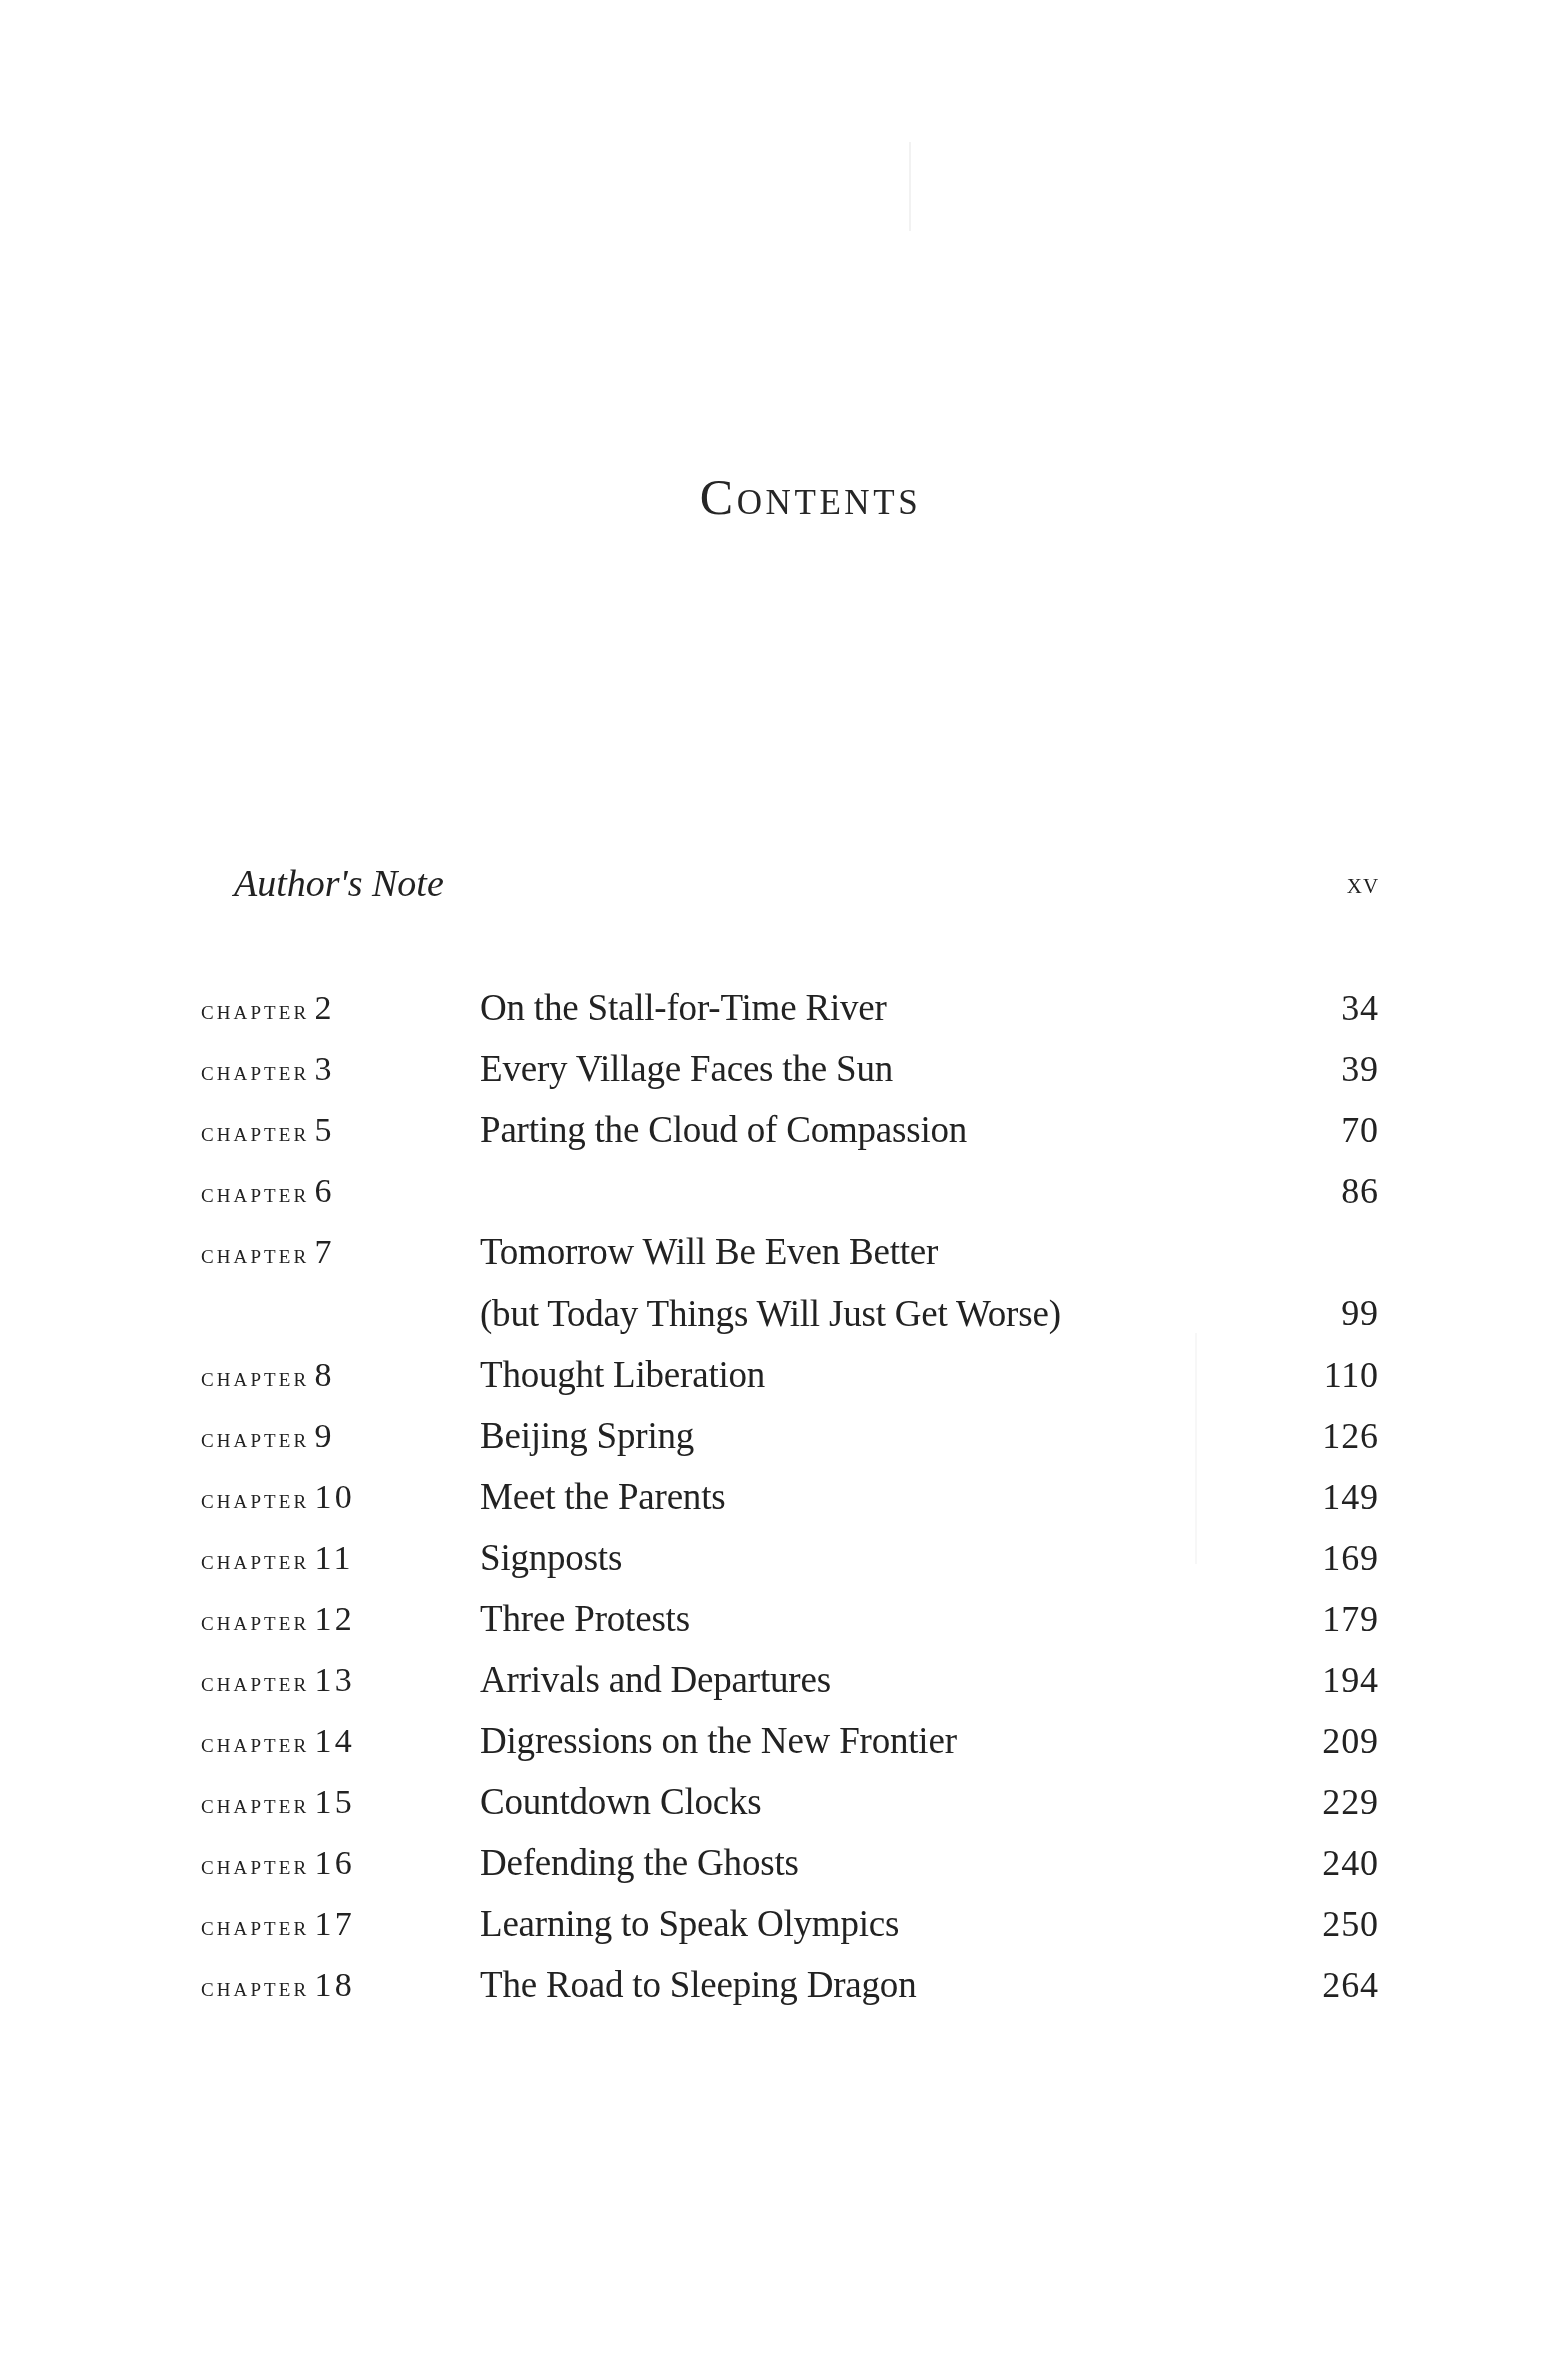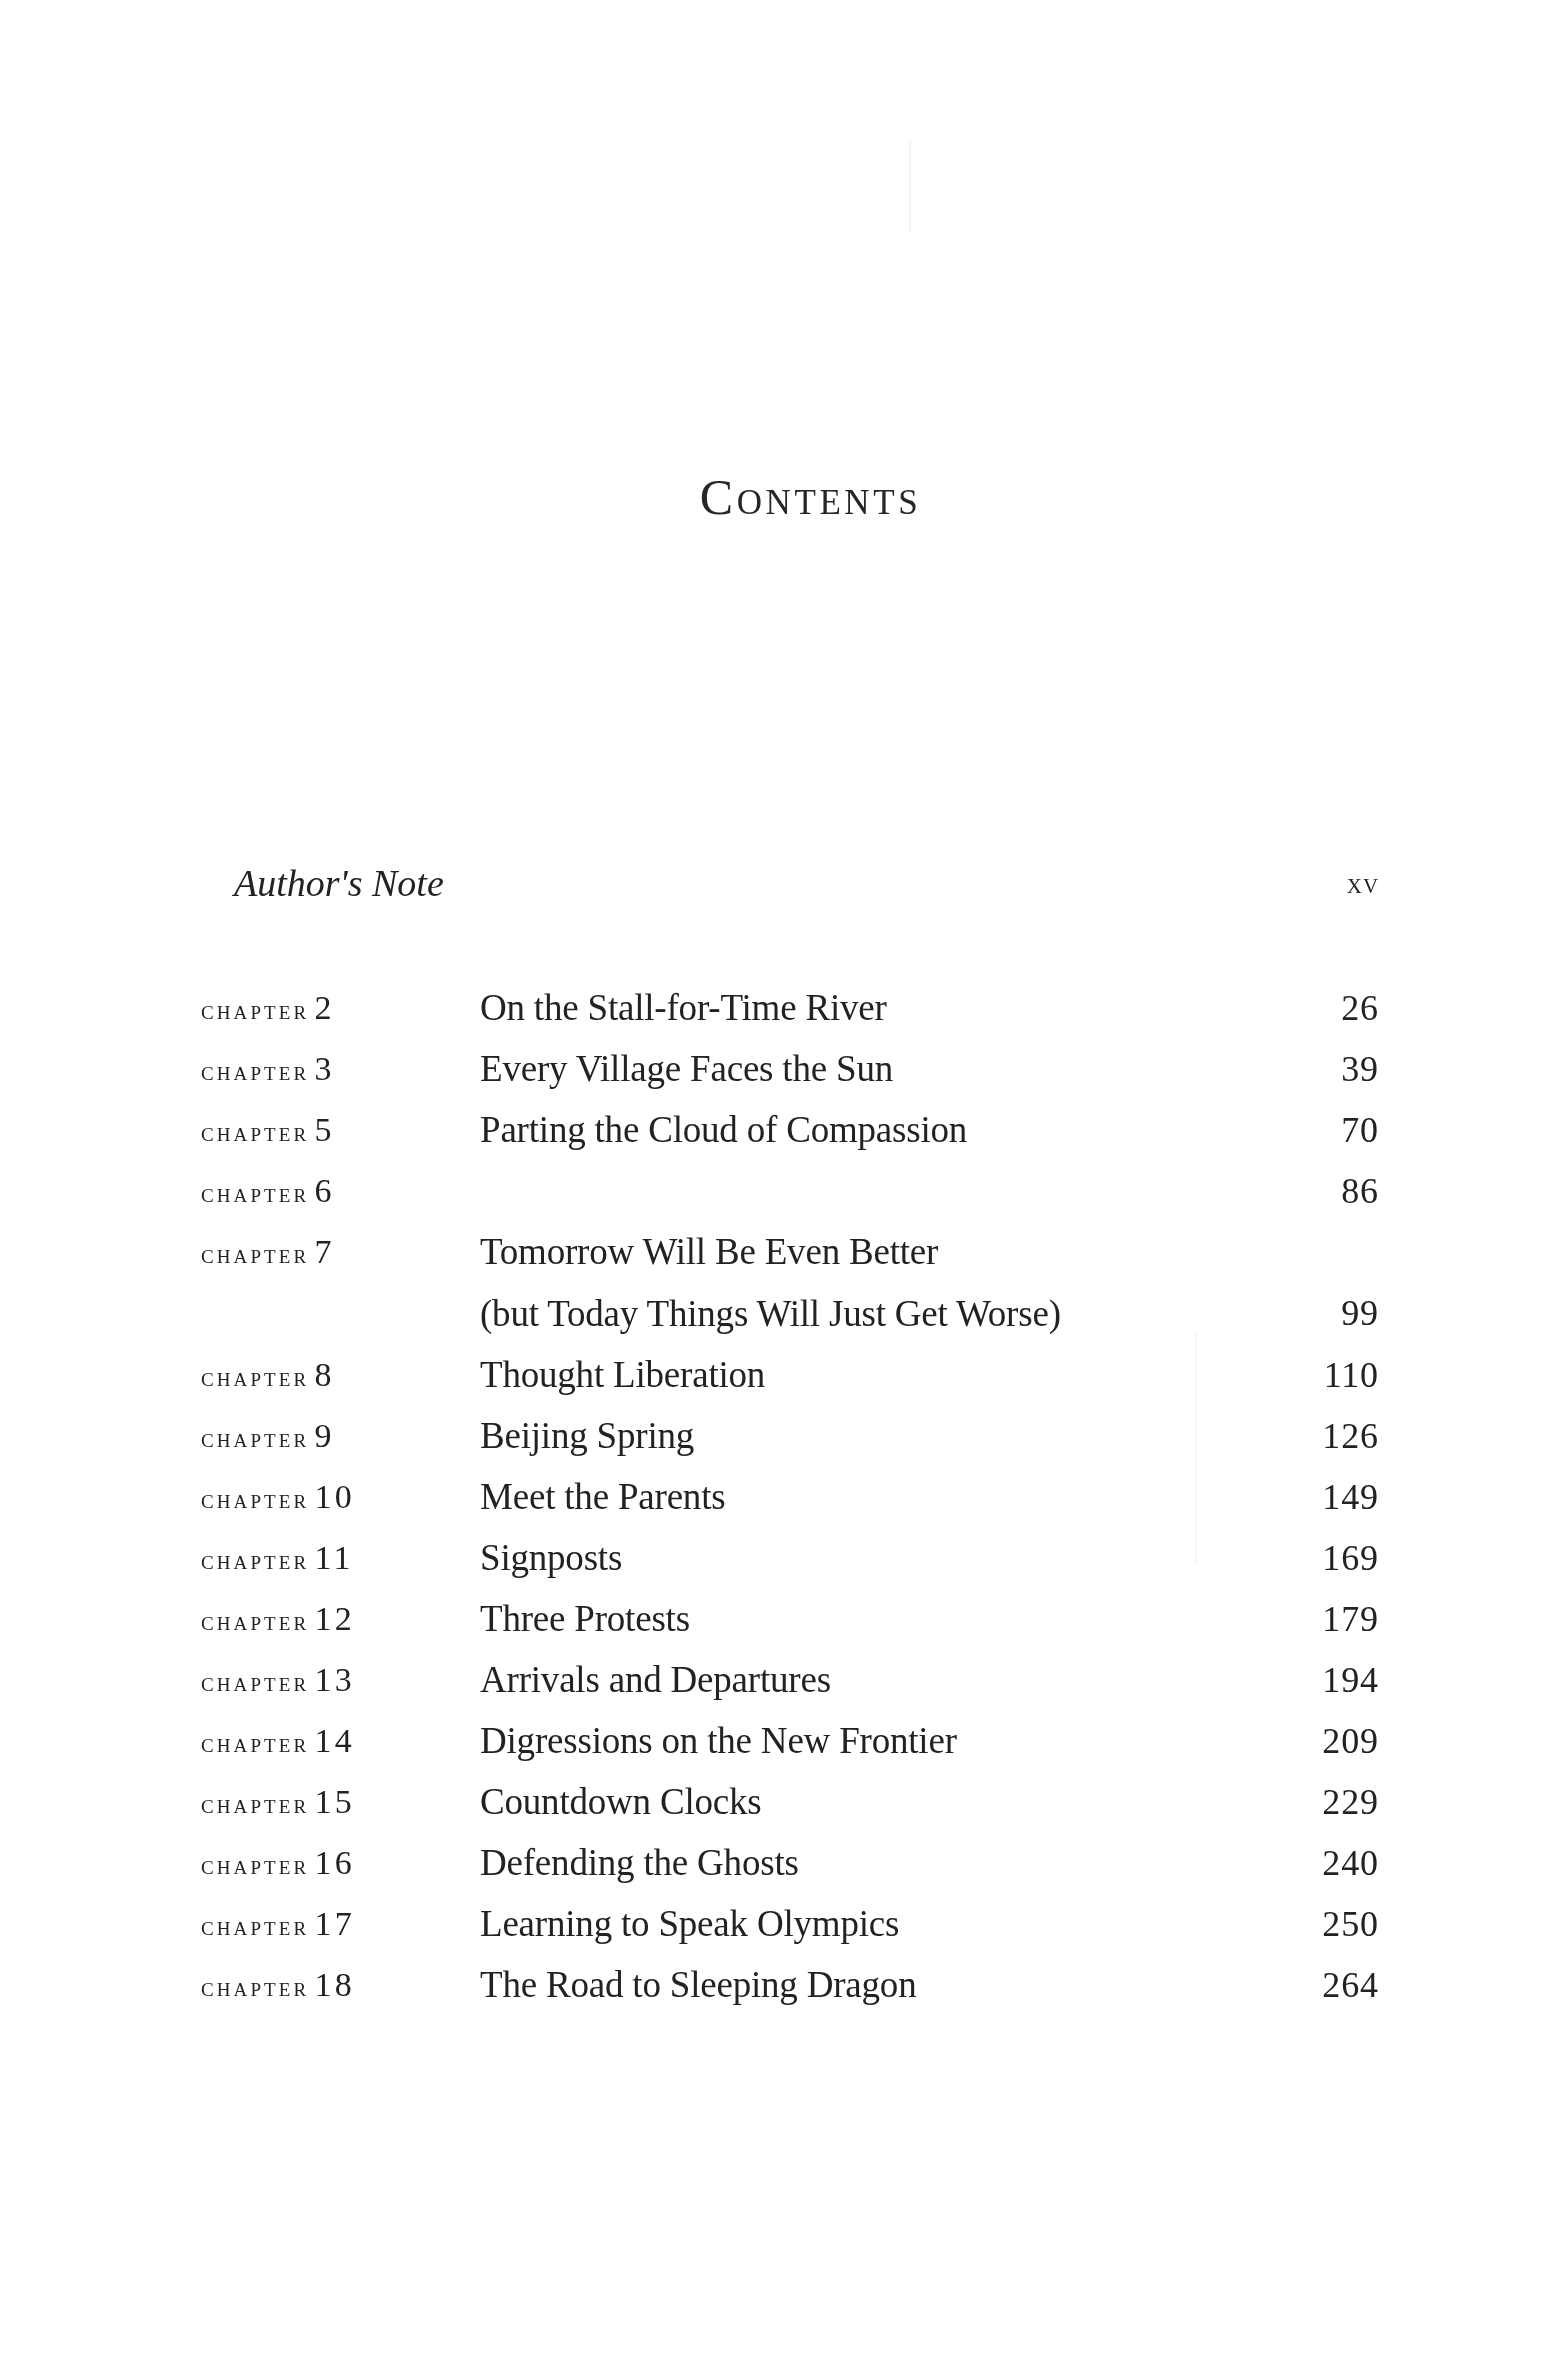--- a/index.html
+++ b/index.html
@@ -138,21 +138,21 @@
     <span class="front-label">Author's Note</span>
     <span class="front-page">xv</span>
   </div>
 
   <div class="toc">
 
 
     <div class="toc-row">
       <span class="ch-label"><span class="ch-word">chapter</span><span class="ch-num">2</span></span>
       <span class="ch-title">On the Stall-for-Time River</span>
-      <span class="ch-page">26</span>
+      <span class="ch-page">34</span>
     </div>
 
     <div class="toc-row">
       <span class="ch-label"><span class="ch-word">chapter</span><span class="ch-num">3</span></span>
       <span class="ch-title">Every Village Faces the Sun</span>
       <span class="ch-page">39</span>
     </div>
 
 
     <div class="toc-row">

